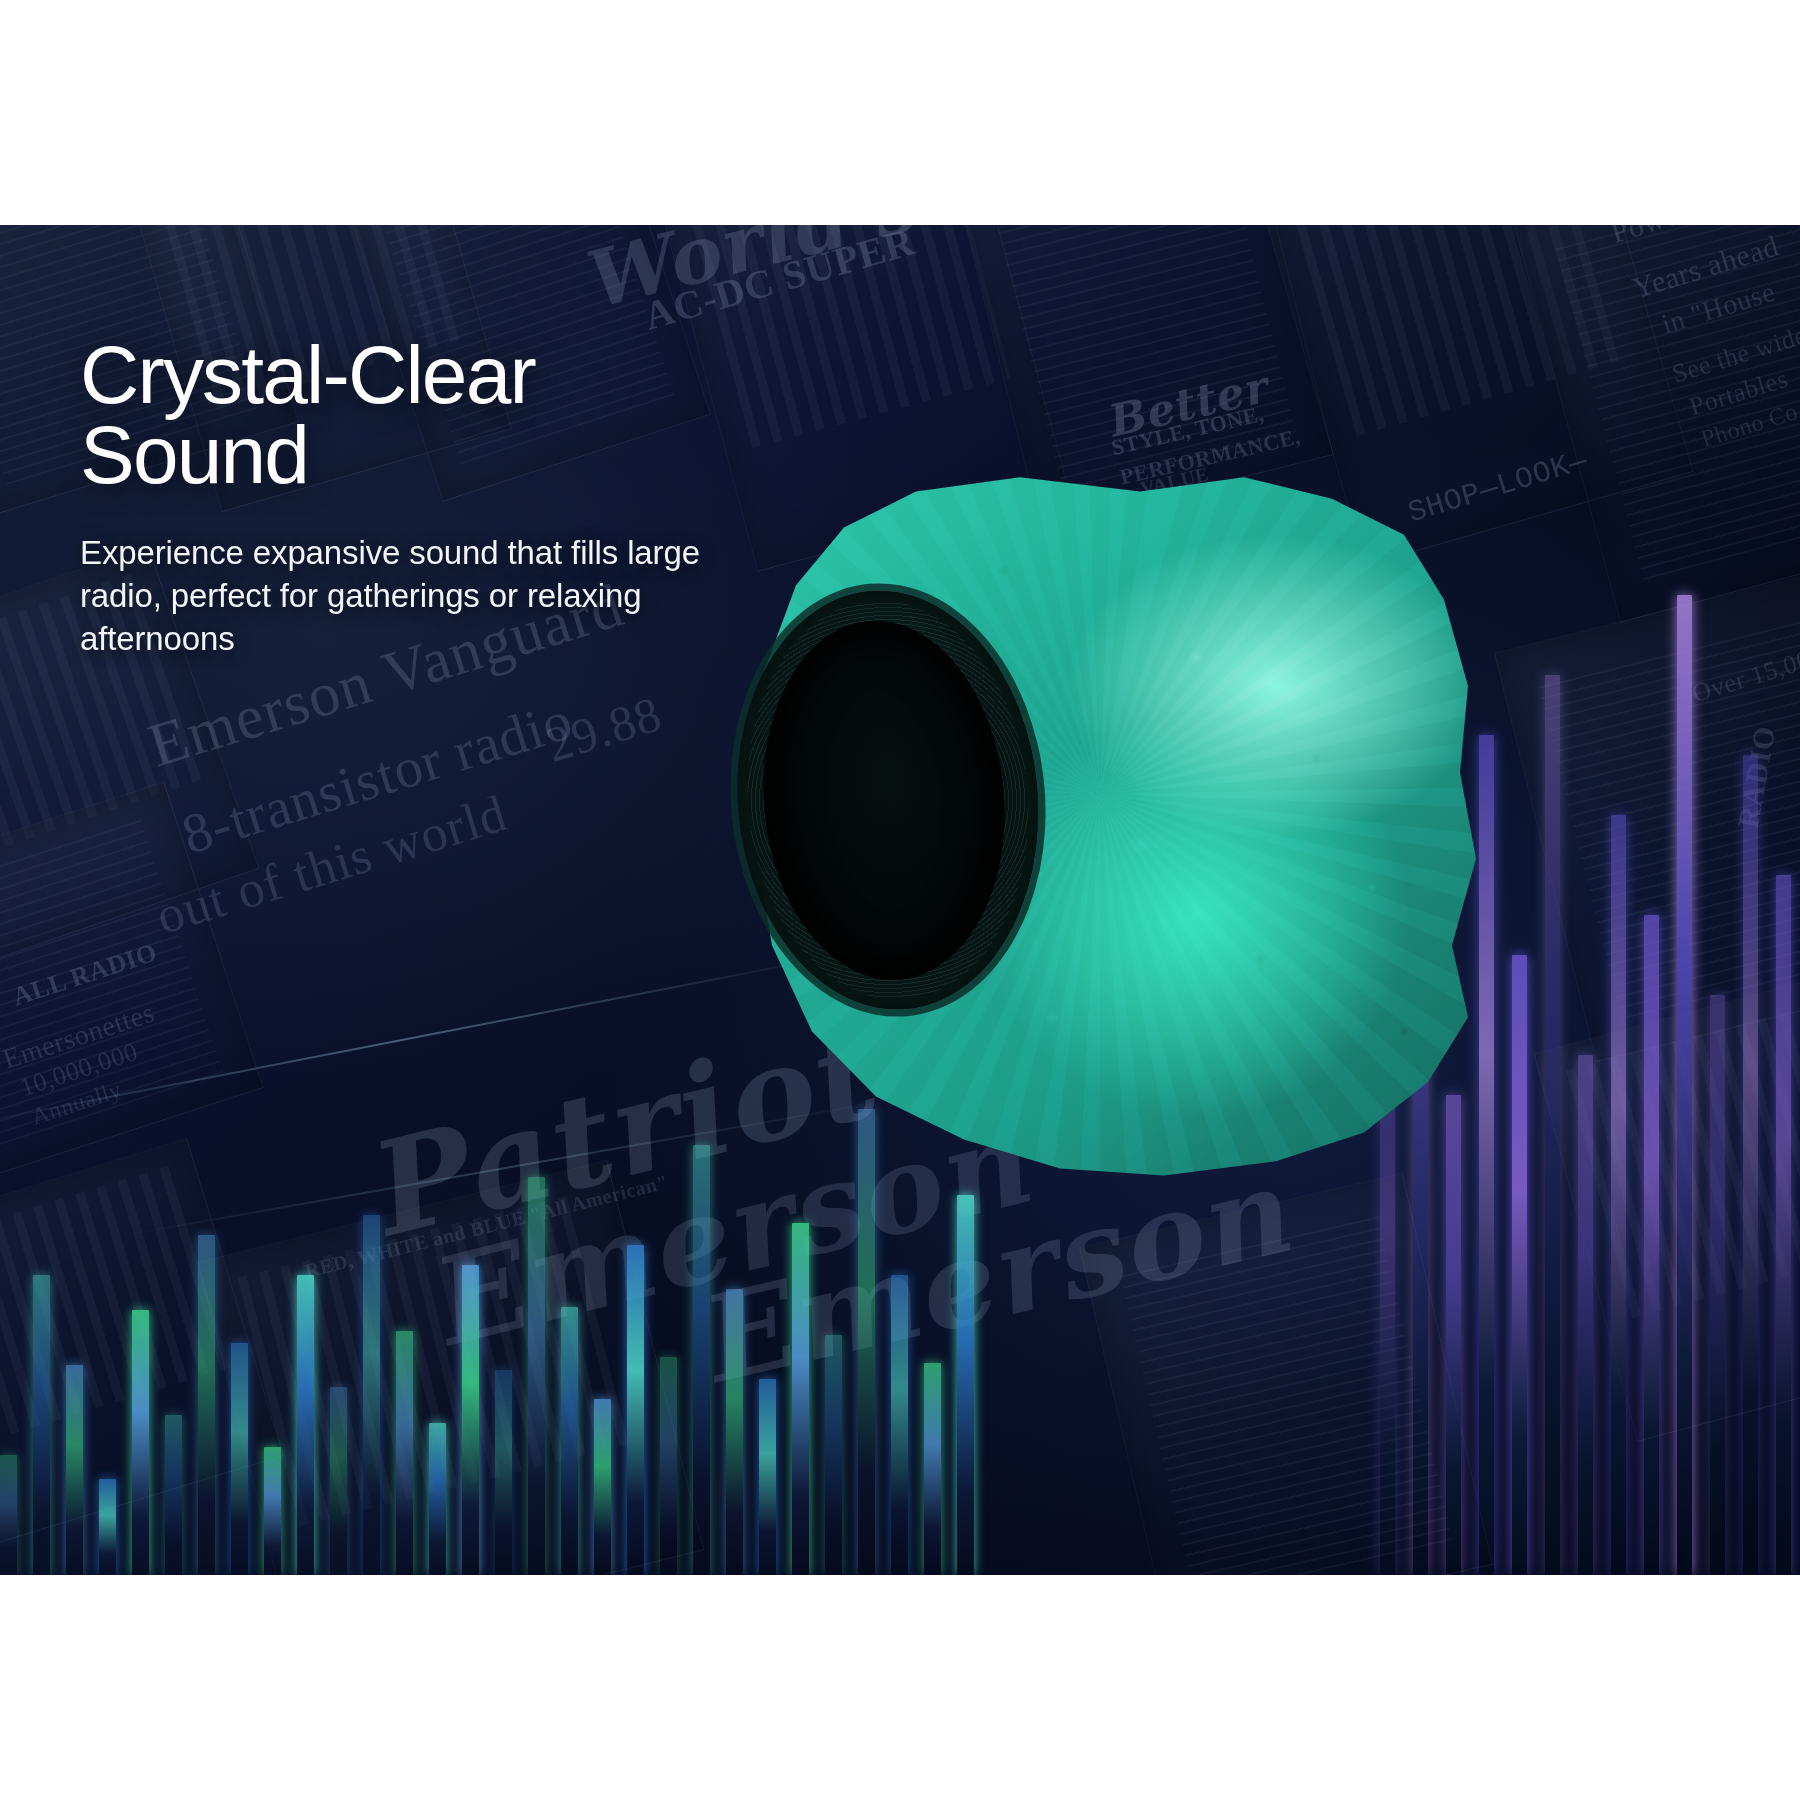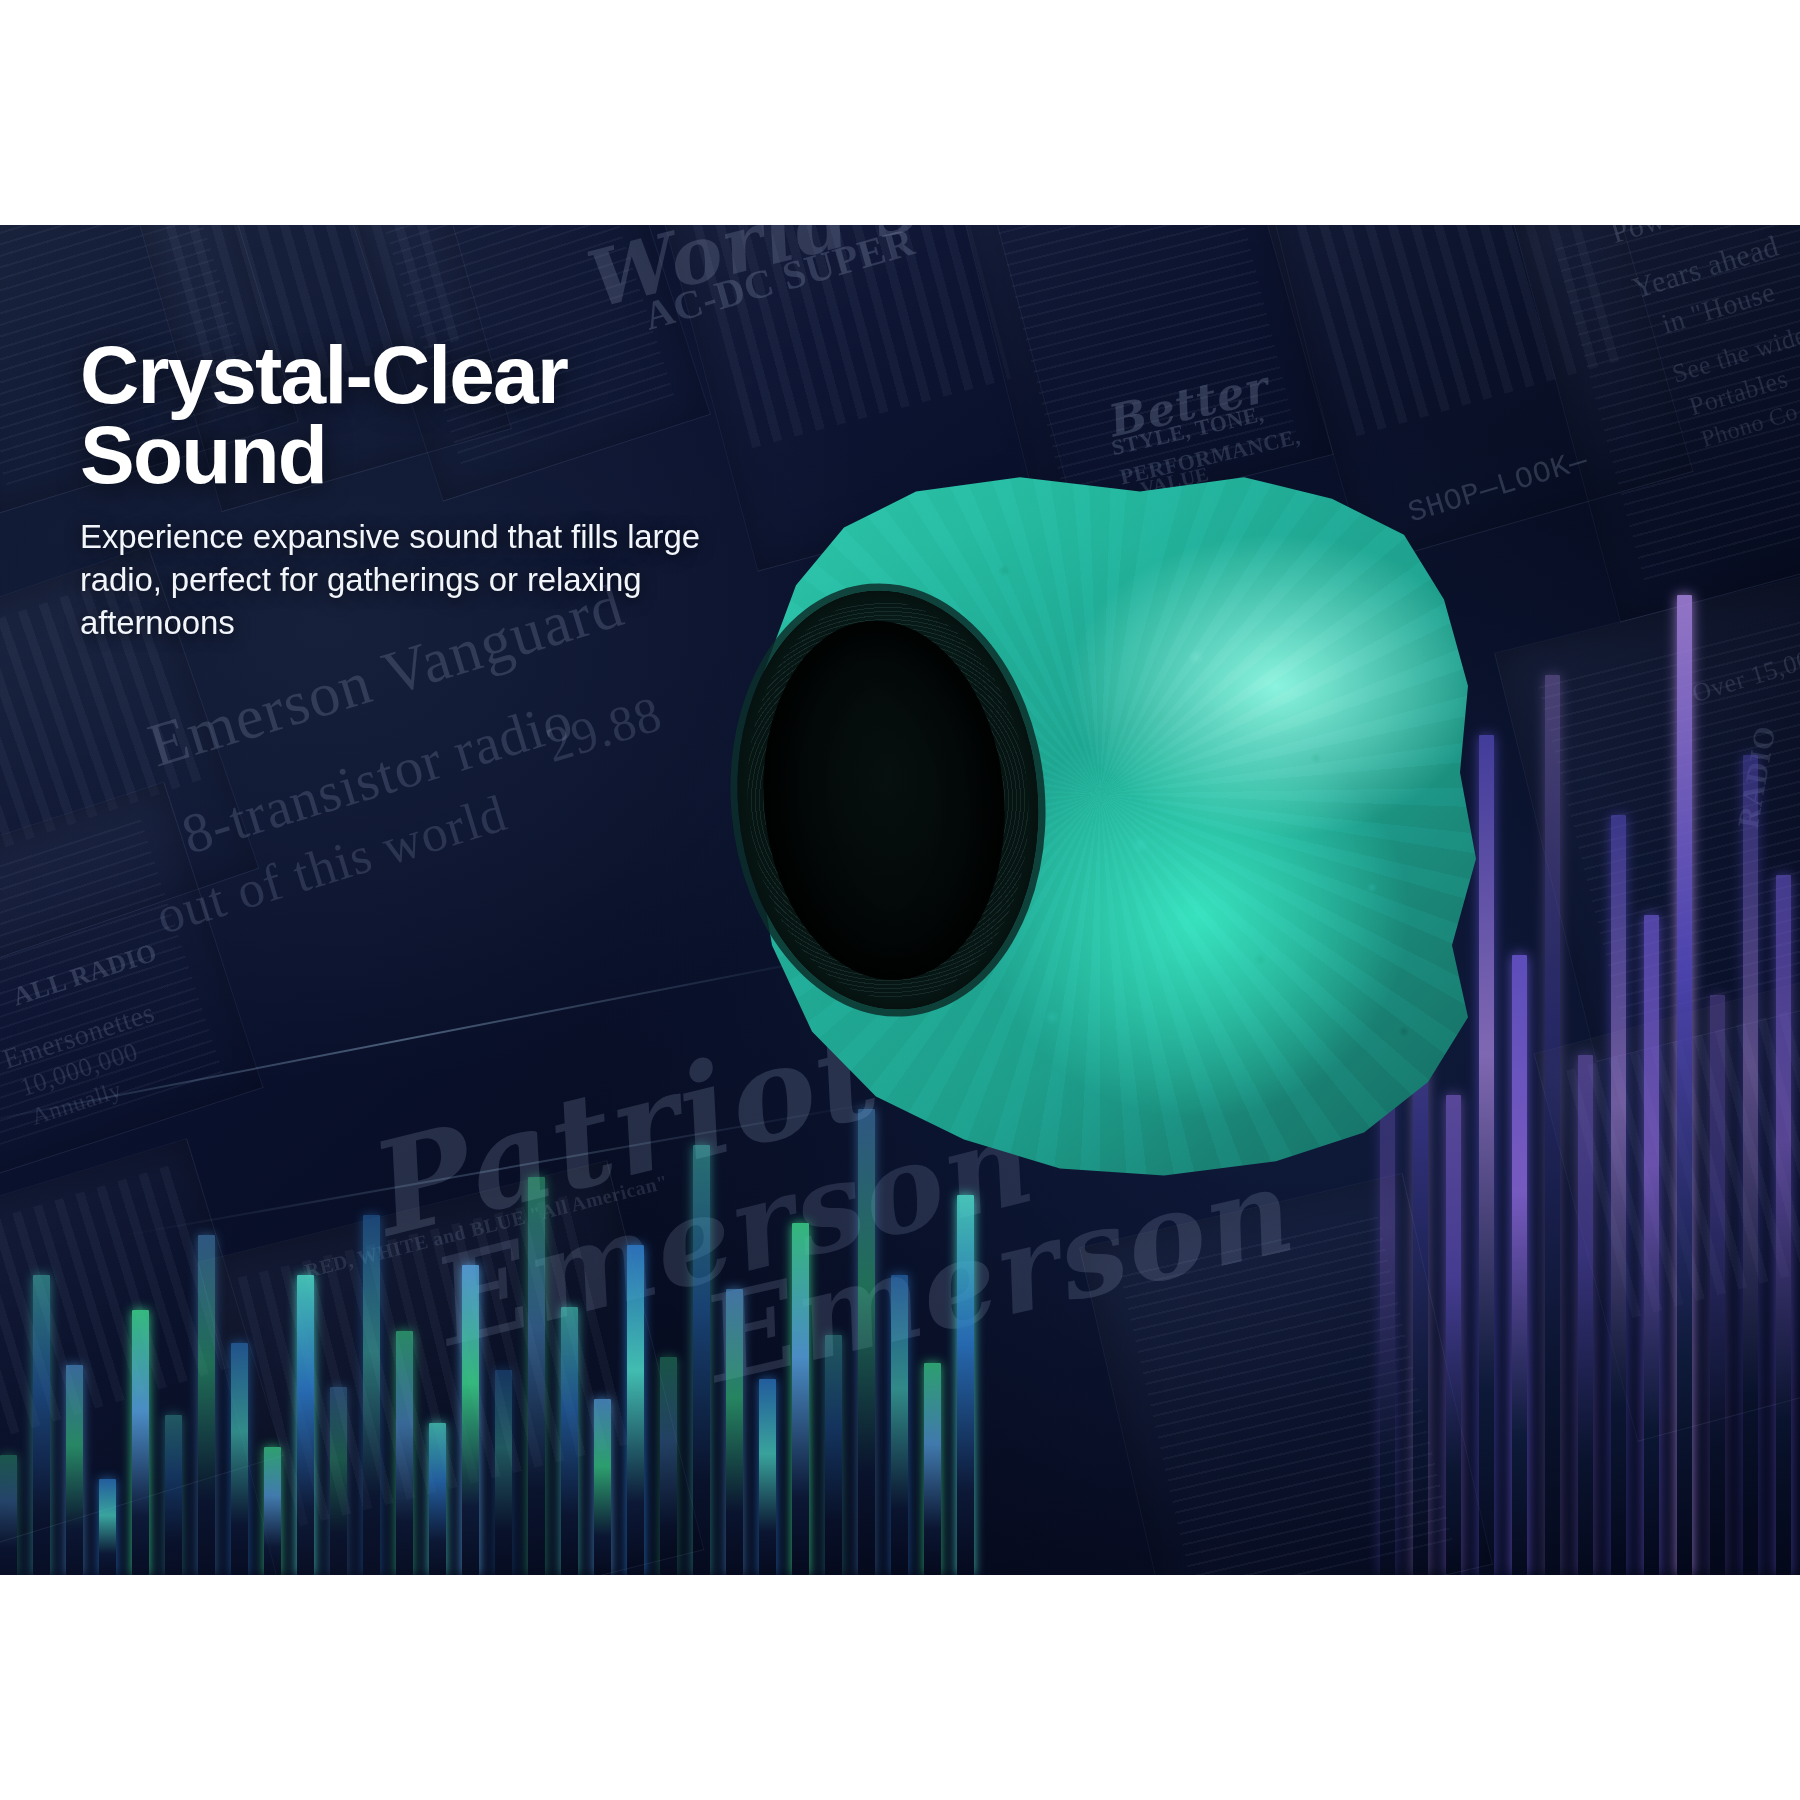--- a/index.html
+++ b/index.html
@@ -116,22 +116,22 @@
   }
   #speaker-glow{
     position:absolute;left:-110px;top:-80px;width:1020px;height:880px;
     background:radial-gradient(ellipse 46% 44% at 52% 52%, rgba(45,230,195,.30) 0%, rgba(30,170,150,.13) 42%, rgba(0,0,0,0) 72%);
     pointer-events:none;filter:blur(18px);
   }
 
   
   #copy{position:absolute;left:80px;top:110px;width:660px;z-index:40;}
   #headline{
-    font-size:82px;line-height:.98;font-weight:700;color:#ffffff;
-    letter-spacing:-.022em;margin:0 0 20px 0;
+    font-size:82px;line-height:.98;font-weight:400;color:#ffffff;
+    letter-spacing:-.022em;margin:0 0 36px 0;
     text-shadow:0 3px 26px rgba(0,0,0,.60);
     white-space:pre-line;
   }
   #subcopy{
     font-size:33px;line-height:1.30;font-weight:400;color:#f2f5fa;
     letter-spacing:-.004em;margin:0;
     text-shadow:0 2px 16px rgba(0,0,0,.75);
   }
 
   

